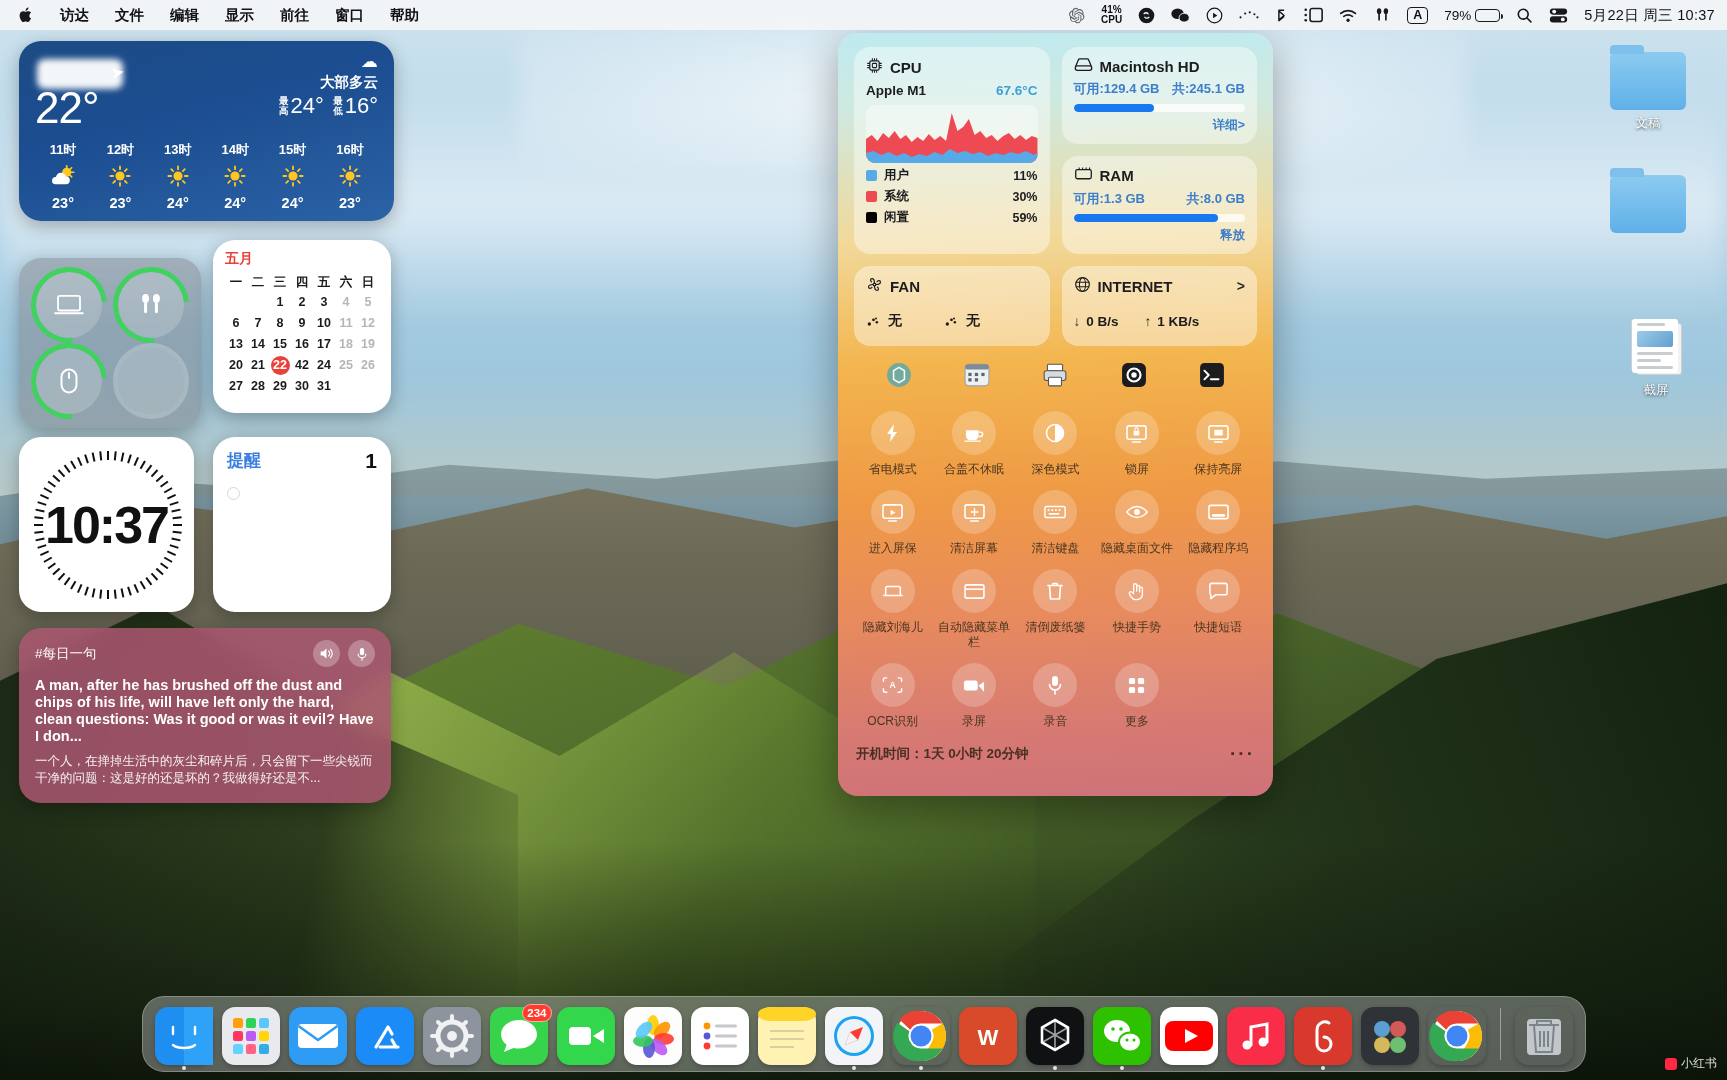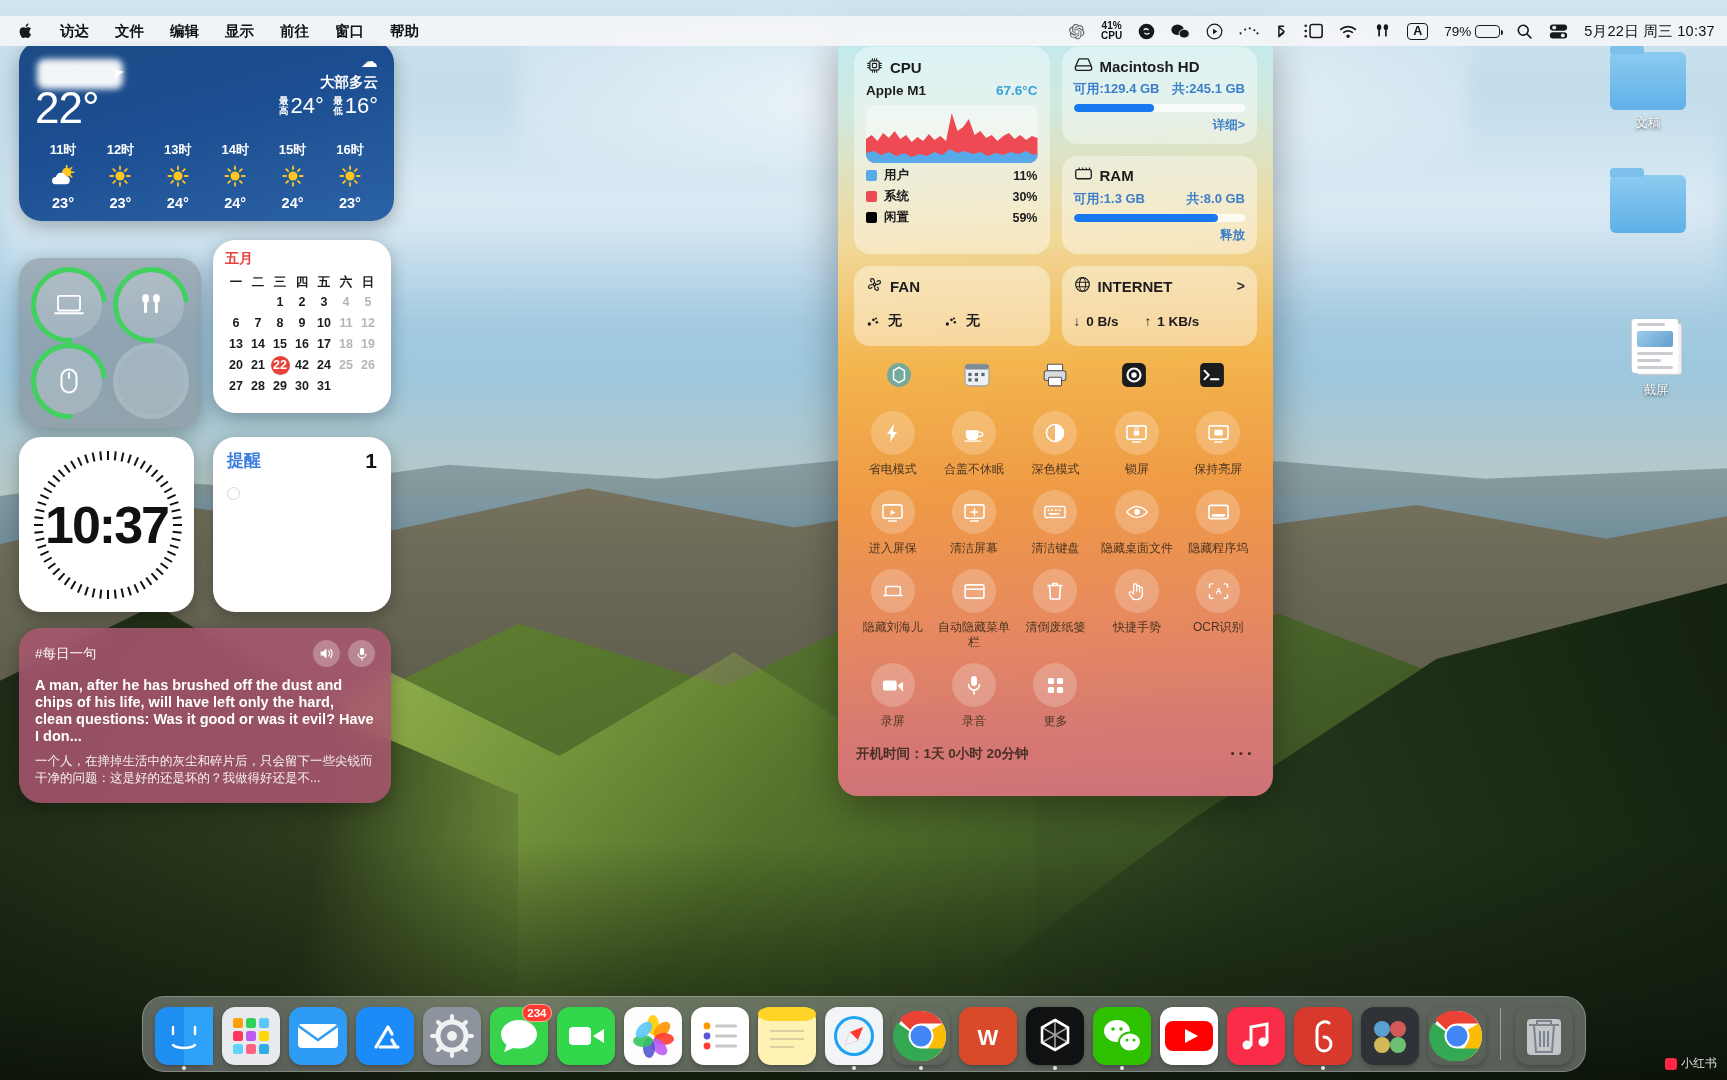--- a/index.html
+++ b/index.html
@@ -62,21 +62,21 @@
     background: linear-gradient(250deg, #13210f 0%, #22341a 55%, rgba(34,52,26,0) 100%);
     clip-path: polygon(100% 8%, 60% 22%, 26% 52%, 0% 78%, 0% 100%, 100% 100%);
   }
   .wp-bottomshade {
     position: absolute; left: 0; bottom: 0; width: 100%; height: 22%;
     background: linear-gradient(to bottom, rgba(12,20,10,0) 0%, rgba(10,18,9,0.55) 70%, rgba(8,14,7,0.8) 100%);
   }
 
   
   .menubar {
-    position: absolute; left: 0; top: 16px; width: 100%; height: 30px;
+    position: absolute; left: 0; top: 0; width: 100%; height: 30px;
     background: rgba(243,245,247,0.96);
     display: flex; align-items: center;
     padding: 0 12px 0 18px;
     font-size: 14.5px; color: #101114;
     z-index: 50;
   }
   .mb-left { display: flex; align-items: center; gap: 26px; }
   .apple-logo { width: 16px; height: 18px; display: block; }
   .mb-item { font-weight: 600; white-space: nowrap; cursor: default; }
   .mb-right { margin-left: auto; display: flex; align-items: center; gap: 16px; }
@@ -1043,20 +1043,28 @@
         <div class="tog-circ">
           <svg width="19" height="20" viewBox="0 0 20 20">
             <path d="M7 11V4a1.6 1.6 0 0 1 3.2 0v6M10.2 10V5.5a1.5 1.5 0 0 1 3 0V11M13.2 11V7.5a1.5 1.5 0 0 1 3 0v6a5.5 5.5 0 0 1-5.5 5.5H9a5 5 0 0 1-4.4-2.6L2.5 13a1.6 1.6 0 0 1 2.6-1.8L7 13" fill="none" stroke="#fff" stroke-width="1.4" stroke-linejoin="round" stroke-linecap="round"></path>
           </svg>
         </div>
         <div class="tog-lbl">快捷手势</div>
       </div>
       <div class="tog">
         <div class="tog-circ">
           <svg width="21" height="18" viewBox="0 0 22 18">
+            <path d="M2 3a2 2 0 0 1 2-2h14a2 2 0 0 1 2 2v8a2 2 0 0 1-2 2H8l-5 4v-4a2 2 0 0 1-1-2z" fill="none" stroke="#fff" stroke-width="1.6" stroke-linejoin="round"></path>
+          </svg>
+        </div>
+        <div class="tog-lbl">快捷短语</div>
+      </div>
+      <div class="tog">
+        <div class="tog-circ">
+          <svg width="21" height="18" viewBox="0 0 22 18">
             <g stroke="#fff" stroke-width="1.5" fill="none" stroke-linecap="round">
               <path d="M1.5 5V3a1.5 1.5 0 0 1 1.5-1.5h2M20.5 5V3A1.5 1.5 0 0 0 19 1.5h-2M1.5 13v2A1.5 1.5 0 0 0 3 16.5h2M20.5 13v2a1.5 1.5 0 0 1-1.5 1.5h-2"></path>
             </g>
             <text x="11" y="12.6" font-family="Liberation Sans, sans-serif" font-size="9" font-weight="700" fill="#fff" text-anchor="middle">A</text>
           </svg>
         </div>
         <div class="tog-lbl">OCR识别</div>
       </div>
       <div class="tog">
         <div class="tog-circ">

